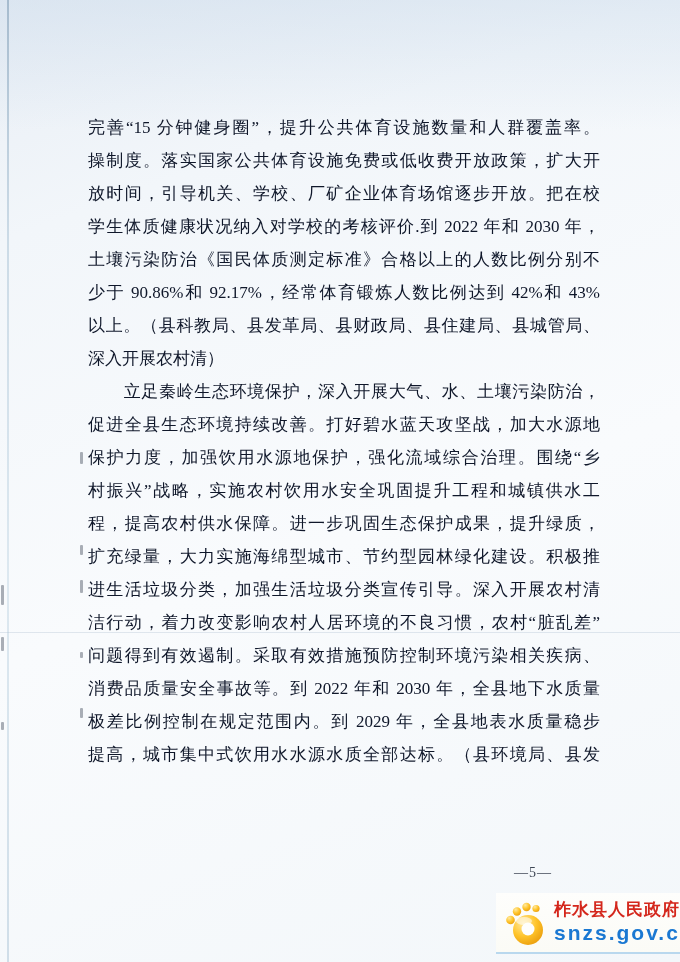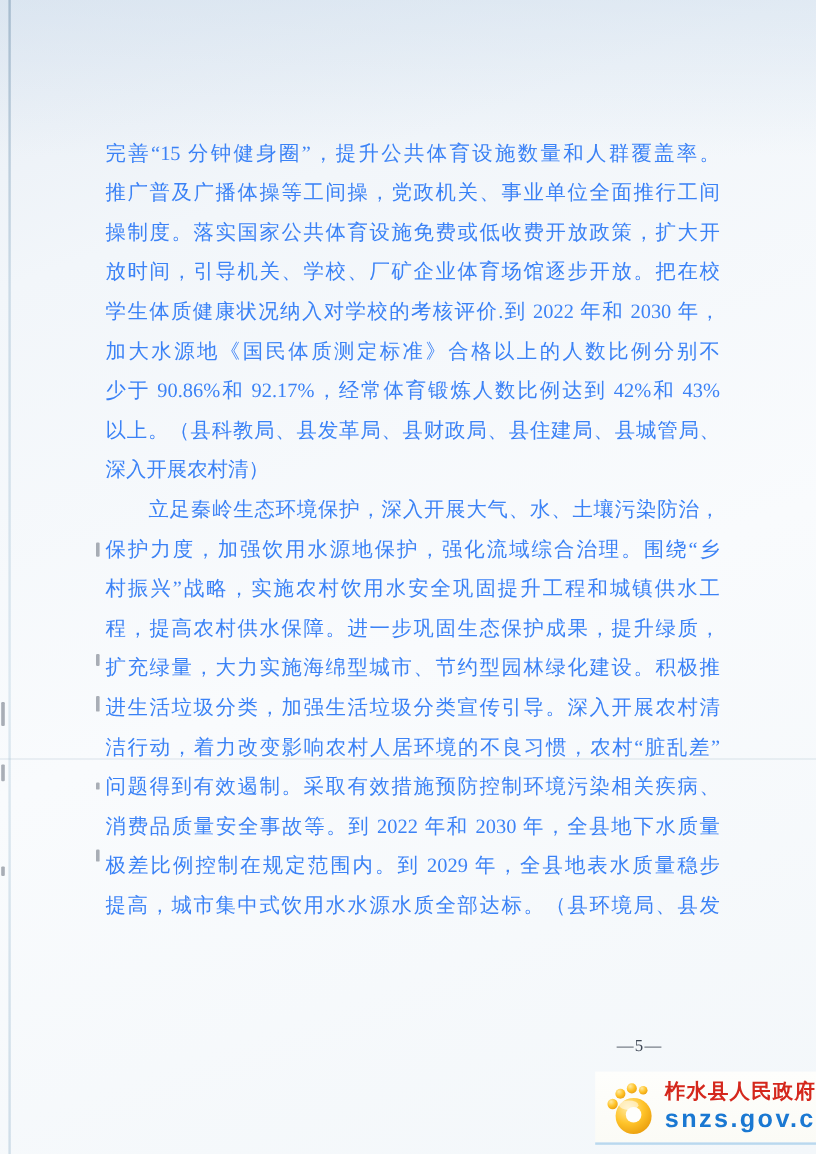--- a/index.html
+++ b/index.html
@@ -21,21 +21,21 @@
   }
   .hrule{
     position:absolute;left:0;top:632px;width:680px;height:1px;
     background:rgba(168,188,205,.32);
   }
   .speck{position:absolute;width:3px;background:rgba(70,80,95,.45);border-radius:1px;}
 
   .text-block{
     position:absolute;left:88px;top:111px;width:512px;
     font-family:"Liberation Serif",serif;
-    font-size:17px;color:#3b82f6;
+    font-size:17px;color:#0f172a;
   }
   .line{
     height:33px;line-height:33px;white-space:nowrap;
     text-align:justify;text-align-last:justify;
   }
   .line.no-fill{text-align-last:left;}
   .line.indent{text-indent:2.1em;}
 
   .page-number{
     position:absolute;left:514px;top:865px;
@@ -73,29 +73,29 @@
   <div class="speck" style="left:80px;top:545px;height:10px"></div>
   <div class="speck" style="left:80px;top:580px;height:13px"></div>
   <div class="speck" style="left:80px;top:652px;height:6px"></div>
   <div class="speck" style="left:80px;top:708px;height:10px"></div>
   <div class="speck" style="left:1px;top:585px;height:20px"></div>
   <div class="speck" style="left:1px;top:637px;height:14px"></div>
   <div class="speck" style="left:1px;top:722px;height:8px"></div>
 
   <div class="text-block" id="text-block">
       <div class="line">完善“15 分钟健身圈”，提升公共体育设施数量和人群覆盖率。</div>
-      <div class="line">推广普及广播体操等工间操，党政机关、事业单位全面推行工间</div>
       <div class="line">操制度。落实国家公共体育设施免费或低收费开放政策，扩大开</div>
       <div class="line">放时间，引导机关、学校、厂矿企业体育场馆逐步开放。把在校</div>
       <div class="line">学生体质健康状况纳入对学校的考核评价.到 2022 年和 2030 年，</div>
-      <div class="line">加大水源地《国民体质测定标准》合格以上的人数比例分别不</div>
+      <div class="line">土壤污染防治《国民体质测定标准》合格以上的人数比例分别不</div>
       <div class="line">少于 90.86%和 92.17%，经常体育锻炼人数比例达到 42%和 43%</div>
       <div class="line">以上。（县科教局、县发革局、县财政局、县住建局、县城管局、</div>
       <div class="line no-fill">深入开展农村清）</div>
       <div class="line indent">立足秦岭生态环境保护，深入开展大气、水、土壤污染防治，</div>
+      <div class="line">促进全县生态环境持续改善。打好碧水蓝天攻坚战，加大水源地</div>
       <div class="line">保护力度，加强饮用水源地保护，强化流域综合治理。围绕“乡</div>
       <div class="line">村振兴”战略，实施农村饮用水安全巩固提升工程和城镇供水工</div>
       <div class="line">程，提高农村供水保障。进一步巩固生态保护成果，提升绿质，</div>
       <div class="line">扩充绿量，大力实施海绵型城市、节约型园林绿化建设。积极推</div>
       <div class="line">进生活垃圾分类，加强生活垃圾分类宣传引导。深入开展农村清</div>
       <div class="line">洁行动，着力改变影响农村人居环境的不良习惯，农村“脏乱差”</div>
       <div class="line">问题得到有效遏制。采取有效措施预防控制环境污染相关疾病、</div>
       <div class="line">消费品质量安全事故等。到 2022 年和 2030 年，全县地下水质量</div>
       <div class="line">极差比例控制在规定范围内。到 2029 年，全县地表水质量稳步</div>
       <div class="line">提高，城市集中式饮用水水源水质全部达标。（县环境局、县发</div>

